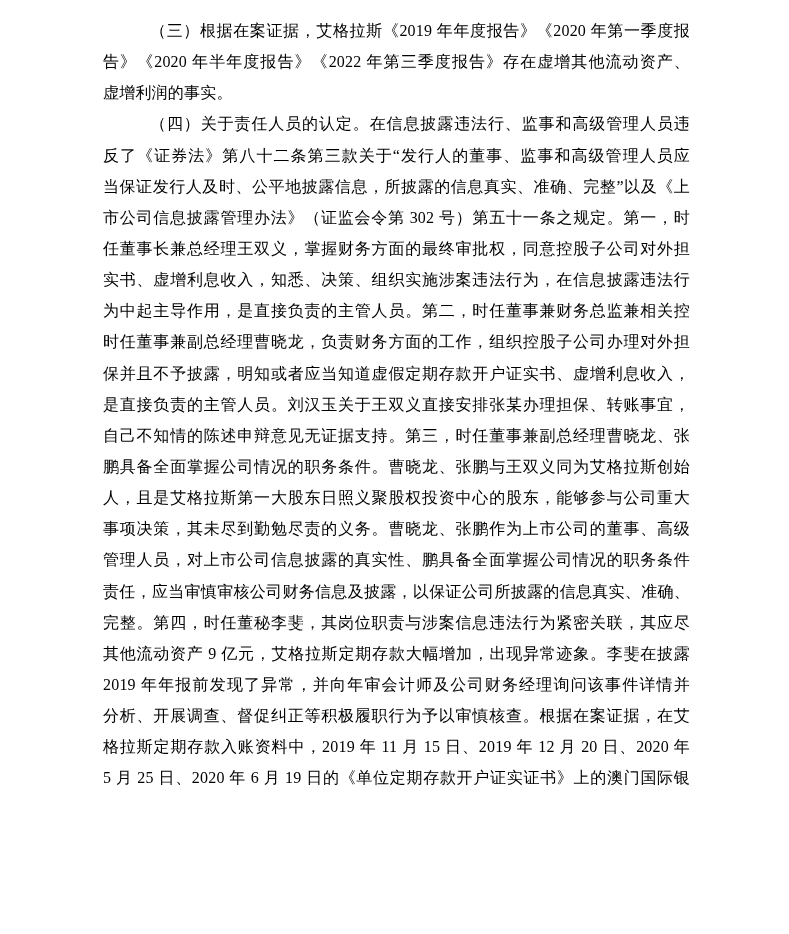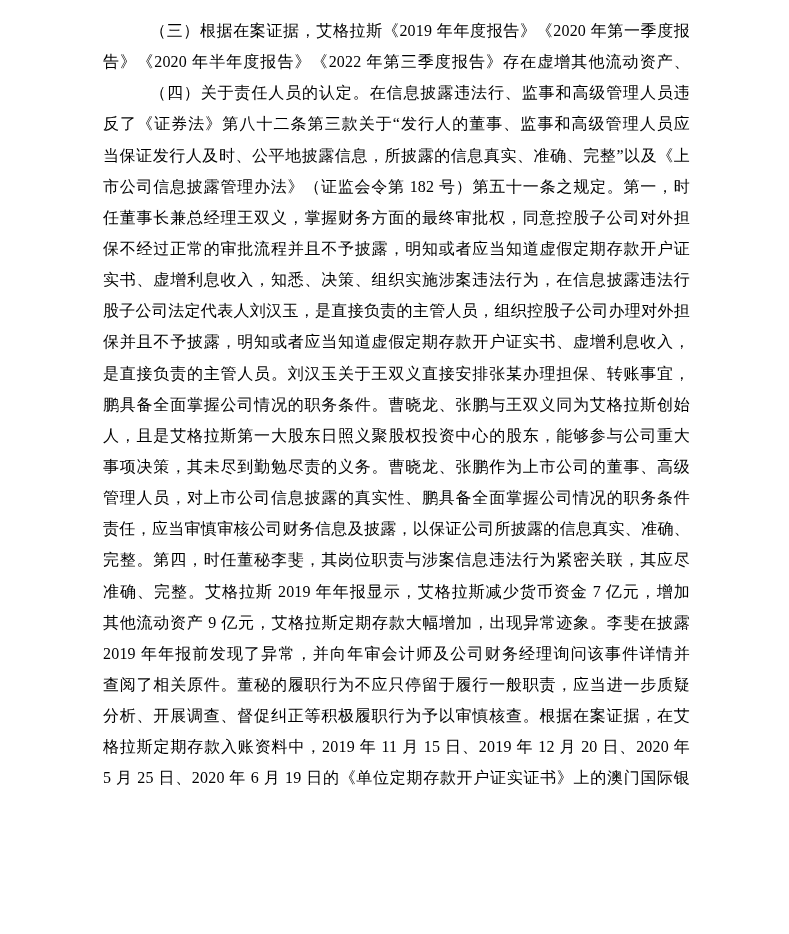--- a/index.html
+++ b/index.html
@@ -39,37 +39,37 @@
     text-align-last: left;
   }
 </style>
 </head>
 <body>
 
 <div class="page">
   <div class="text-block">
     <div class="line indent">（三）根据在案证据，艾格拉斯《2019 年年度报告》《2020 年第一季度报</div>
     <div class="line">告》《2020 年半年度报告》《2022 年第三季度报告》存在虚增其他流动资产、</div>
+    <div class="line short">虚增利润的事实。</div>
     <div class="line indent">（四）关于责任人员的认定。在信息披露违法行、监事和高级管理人员违</div>
     <div class="line">反了《证券法》第八十二条第三款关于“发行人的董事、监事和高级管理人员应</div>
     <div class="line">当保证发行人及时、公平地披露信息，所披露的信息真实、准确、完整”以及《上</div>
-    <div class="line">市公司信息披露管理办法》（证监会令第 182 号）第五十一条之规定。第一，时</div>
+    <div class="line">市公司信息披露管理办法》（证监会令第 302 号）第五十一条之规定。第一，时</div>
     <div class="line">任董事长兼总经理王双义，掌握财务方面的最终审批权，同意控股子公司对外担</div>
-    <div class="line">保不经过正常的审批流程并且不予披露，明知或者应当知道虚假定期存款开户证</div>
     <div class="line">实书、虚增利息收入，知悉、决策、组织实施涉案违法行为，在信息披露违法行</div>
-    <div class="line">股子公司法定代表人刘汉玉，是直接负责的主管人员，组织控股子公司办理对外担</div>
+    <div class="line">为中起主导作用，是直接负责的主管人员。第二，时任董事兼财务总监兼相关控</div>
+    <div class="line">时任董事兼副总经理曹晓龙，负责财务方面的工作，组织控股子公司办理对外担</div>
     <div class="line">保并且不予披露，明知或者应当知道虚假定期存款开户证实书、虚增利息收入，</div>
     <div class="line">是直接负责的主管人员。刘汉玉关于王双义直接安排张某办理担保、转账事宜，</div>
+    <div class="line">自己不知情的陈述申辩意见无证据支持。第三，时任董事兼副总经理曹晓龙、张</div>
     <div class="line">鹏具备全面掌握公司情况的职务条件。曹晓龙、张鹏与王双义同为艾格拉斯创始</div>
     <div class="line">人，且是艾格拉斯第一大股东日照义聚股权投资中心的股东，能够参与公司重大</div>
     <div class="line">事项决策，其未尽到勤勉尽责的义务。曹晓龙、张鹏作为上市公司的董事、高级</div>
     <div class="line">管理人员，对上市公司信息披露的真实性、鹏具备全面掌握公司情况的职务条件</div>
     <div class="line">责任，应当审慎审核公司财务信息及披露，以保证公司所披露的信息真实、准确、</div>
     <div class="line">完整。第四，时任董秘李斐，其岗位职责与涉案信息违法行为紧密关联，其应尽</div>
-    <div class="line">准确、完整。艾格拉斯 2019 年年报显示，艾格拉斯减少货币资金 7 亿元，增加</div>
     <div class="line">其他流动资产 9 亿元，艾格拉斯定期存款大幅增加，出现异常迹象。李斐在披露</div>
     <div class="line">2019 年年报前发现了异常，并向年审会计师及公司财务经理询问该事件详情并</div>
-    <div class="line">查阅了相关原件。董秘的履职行为不应只停留于履行一般职责，应当进一步质疑</div>
     <div class="line">分析、开展调查、督促纠正等积极履职行为予以审慎核查。根据在案证据，在艾</div>
     <div class="line">格拉斯定期存款入账资料中，2019 年 11 月 15 日、2019 年 12 月 20 日、2020 年</div>
     <div class="line">5 月 25 日、2020 年 6 月 19 日的《单位定期存款开户证实证书》上的澳门国际银</div>
   </div>
 </div>
 
 </body></html>

